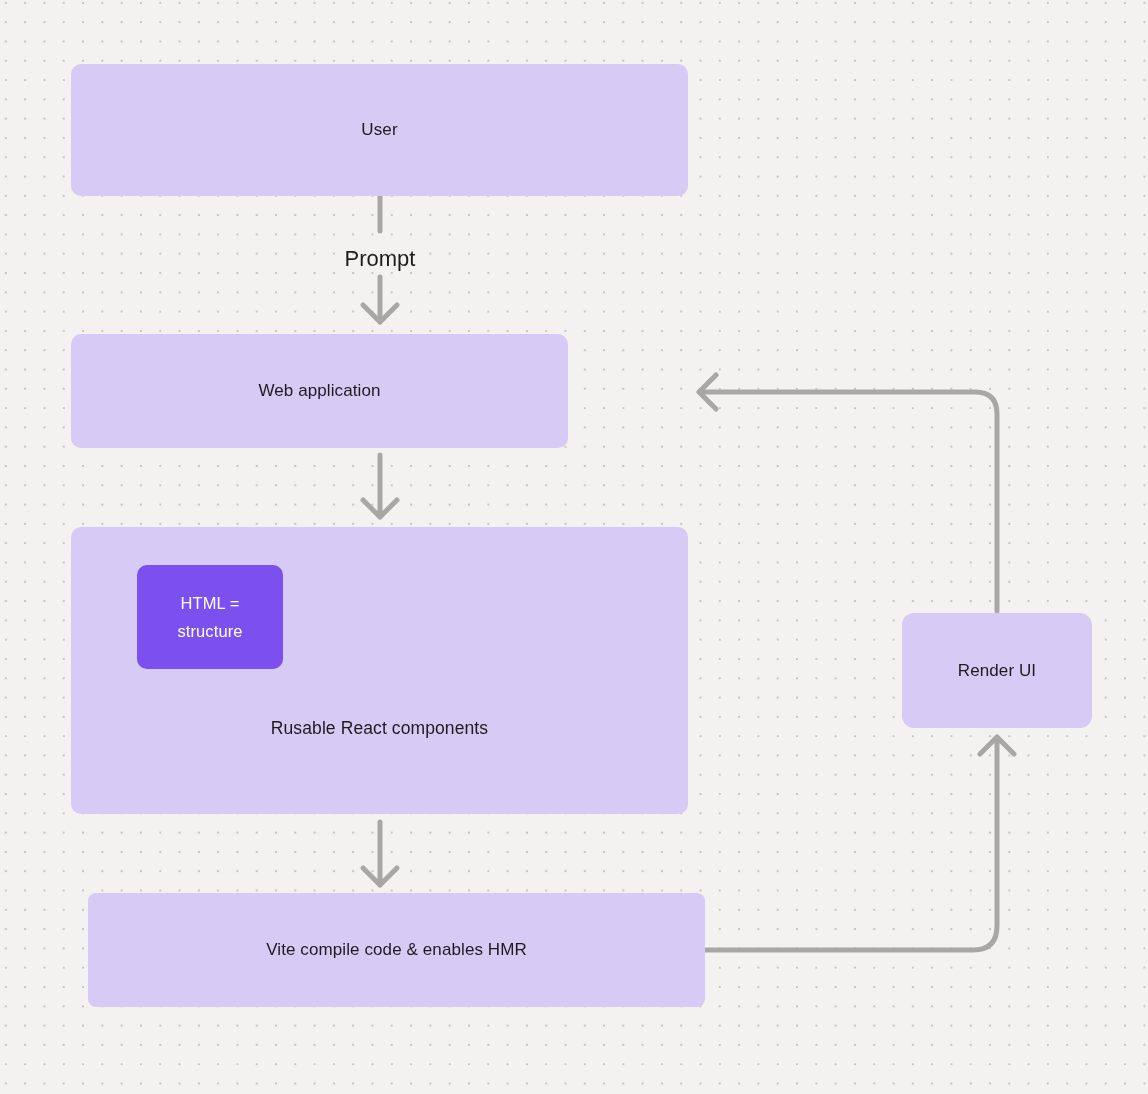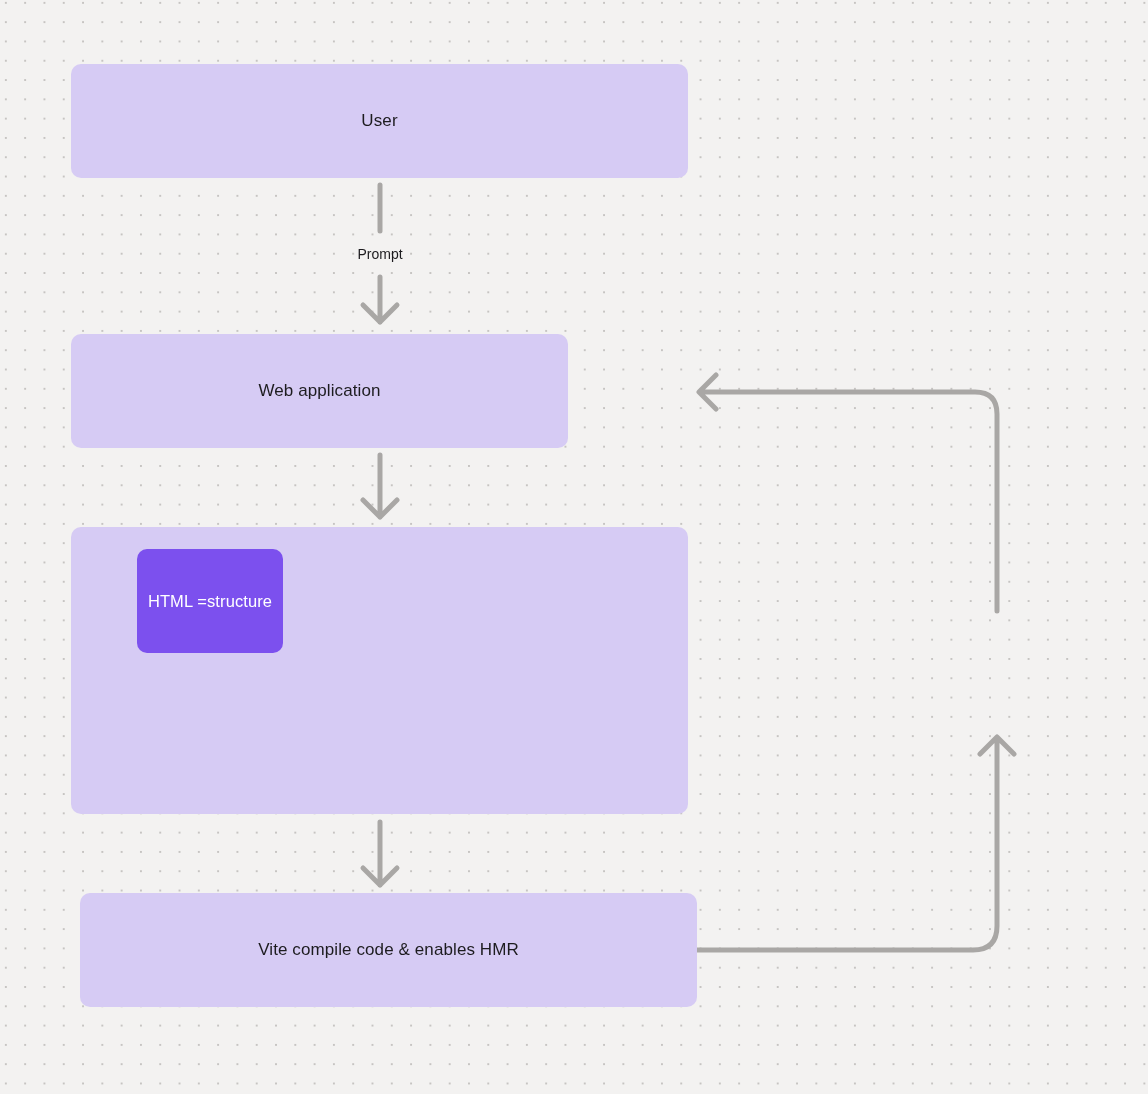--- a/index.html
+++ b/index.html
@@ -28,36 +28,36 @@
     position: absolute;
     background: #d6cbf4;
     border-radius: 10px;
     display: flex;
     align-items: center;
     justify-content: center;
     font-size: 17px;
     letter-spacing: 0.1px;
     z-index: 2;
   }
-  .node-user    { left: 71px;  top: 64px;  width: 617px; height: 114px; }
+  .node-user    { left: 71px;  top: 64px;  width: 617px; height: 132px; }
   .node-webapp  { left: 71px;  top: 334px; width: 497px; height: 114px; }
   .node-group   { left: 71px;  top: 527px; width: 617px; height: 287px; }
-  .node-vite    { left: 80px;  top: 893px; width: 617px; height: 114px; }
+  .node-vite    { left: 88px;  top: 893px; width: 617px; height: 114px; border-radius: 8px; }
   .node-render  { left: 902px; top: 613px; width: 190px; height: 115px; border-radius: 12px; }
 
   .chip {
     position: absolute;
-    top: 22px;
+    top: 38px;
     width: 146px;
     height: 104px;
     background: #7c50ee;
     border-radius: 10px;
     color: #ffffff;
     display: flex;
-    flex-direction: row;
+    flex-direction: column;
     align-items: center;
     justify-content: center;
     font-size: 16.5px;
     font-weight: 500;
     line-height: 28px;
     text-align: center;
   }
   .chip-html { left: 66px; }
   .chip-css  { left: 237px; }
   .chip-js   { left: 407px; }
@@ -70,21 +70,21 @@
     text-align: center;
     font-size: 17.5px;
   }
 
   .edge-label {
     position: absolute;
     left: 310px;
     top: 246px;
     width: 140px;
     text-align: center;
-    font-size: 14px;
+    font-size: 22px;
     z-index: 2;
   }
 </style>
 </head>
 <body>
 
 <div class="canvas">
 
   <svg class="connector-layer" width="1148" height="1094" viewBox="0 0 1148 1094" fill="none" stroke="#a9a7a5" stroke-width="5" stroke-linecap="round" stroke-linejoin="round">
 
@@ -109,20 +109,24 @@
 
   <div class="node node-webapp">
     <span>Web application</span>
   </div>
 
   <div class="node node-group">
     <div class="chip chip-html">
       <span>HTML =</span>
       <span>structure</span>
     </div>
+    <div class="group-caption">Rusable React components</div>
   </div>
 
   <div class="node node-vite">
     <span>Vite compile code &amp; enables HMR</span>
   </div>
 
+  <div class="node node-render">
+    <span>Render UI</span>
+  </div>
 
 </div>
 
 </body></html>

